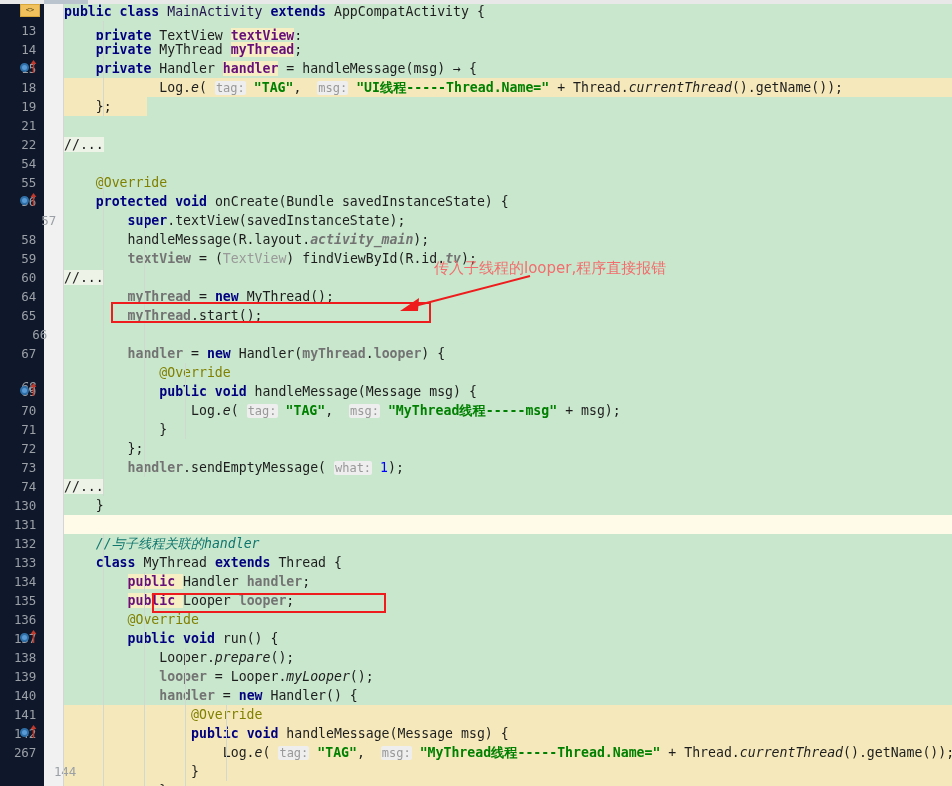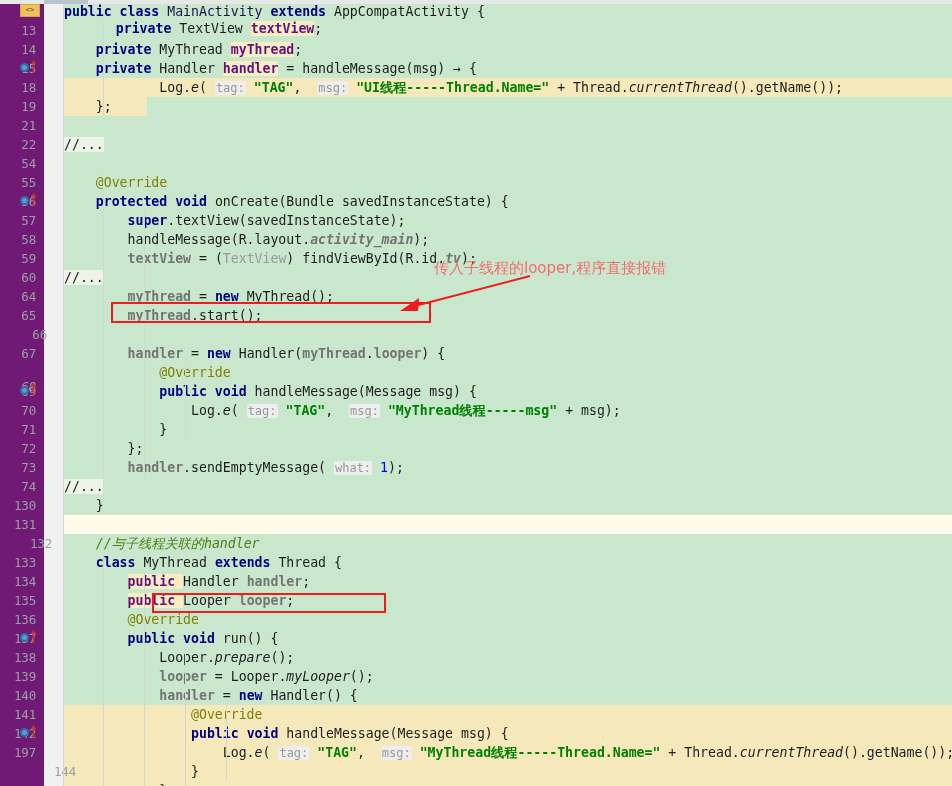--- a/index.html
+++ b/index.html
@@ -11,21 +11,21 @@
   #editor{
     position:relative;width:952px;height:786px;
     background:#c9e7cd;
   }
   
   .topstrip{position:absolute;left:0;top:0;width:952px;height:4px;background:#e8e8e8;z-index:40;}
   .topstrip .tabstub{position:absolute;left:44px;top:0;width:44px;height:4px;background:#b9c4cf;}
   
   .gutter{
     position:absolute;left:0;top:0;width:44px;height:786px;
-    background:#701a75;z-index:20;
+    background:#0f172a;z-index:20;
   }
   .foldcol{
     position:absolute;left:44px;top:0;width:20px;height:786px;
     background:#f1f1f1;z-index:19;
   }
   .gsep{position:absolute;left:63px;top:0;width:1px;height:786px;background:#d5d5d5;z-index:21;}
   .lnum{
     position:absolute;left:0;width:36px;text-align:right;
     font-size:12.5px;line-height:19px;height:19px;
     color:#9aa0a6;letter-spacing:-0.2px;
@@ -42,21 +42,21 @@
   .bg-green{background:#c9e7cd;}
   .bg-yellow{background:#f5e9bc;}
   .bg-cream{background:#fffbe8;}
   
   .kw{color:#000080;font-weight:bold;}
   .cls{color:#20124d;}
   .fld{color:#737373;font-weight:bold;}
   .fldhl{color:#660e7a;font-weight:bold;background:#f7eec4;}
   .str{color:#008000;font-weight:bold;}
   .ann{color:#808000;}
-  .cmt{color:#4d7c0f;font-style:italic;}
+  .cmt{color:#0f766e;font-style:italic;}
   .hint{color:#999999;background:#eeeeee;border-radius:2px;font-size:12px;padding:0 1px;}
   .ital{font-style:italic;}
   .num{color:#0000ff;}
   .gray{color:#999999;}
   .plain{color:#1d1d1d;}
   .fold{color:#1d1d1d;background:#eef3e8;}
   
   .iguide{position:absolute;width:1px;background:#d0d8cf;z-index:3;}
   
   .marker{position:absolute;z-index:25;}
@@ -108,60 +108,60 @@
       <div class="lnum" style="top: 21px;">13</div>
       <div class="lnum" style="top: 40px;">14</div>
       <div class="lnum" style="top: 59px;">15</div>
       <div class="lnum" style="top: 78px;">18</div>
       <div class="lnum" style="top: 97px;">19</div>
       <div class="lnum" style="top: 116px;">21</div>
       <div class="lnum" style="top: 135px;">22</div>
       <div class="lnum" style="top: 154px;">54</div>
       <div class="lnum" style="top: 173px;">55</div>
       <div class="lnum" style="top: 192px;">56</div>
-      <div class="lnum" style="top: 211px;">57</div>
+      <div class="lnum" style="top: 211px; margin-left: 20px;">57</div>
       <div class="lnum" style="top: 230px;">58</div>
       <div class="lnum" style="top: 249px;">59</div>
       <div class="lnum" style="top: 268px;">60</div>
       <div class="lnum" style="top: 287px;">64</div>
       <div class="lnum" style="top: 306px;">65</div>
       <div class="lnum" style="top: 325px; margin-left: 11px;">66</div>
       <div class="lnum" style="top: 344px;">67</div>
       <div class="lnum" style="top: 377px; font-style: italic;">68</div>
       <div class="lnum" style="top: 382px;">69</div>
       <div class="lnum" style="top: 401px;">70</div>
       <div class="lnum" style="top: 420px;">71</div>
       <div class="lnum" style="top: 439px;">72</div>
       <div class="lnum" style="top: 458px;">73</div>
       <div class="lnum" style="top: 477px;">74</div>
       <div class="lnum" style="top: 496px;">130</div>
       <div class="lnum" style="top: 515px;">131</div>
-      <div class="lnum" style="top: 534px; padding-left: 16px;">132</div>
+      <div class="lnum" style="top: 534px;">132</div>
       <div class="lnum" style="top: 553px;">133</div>
       <div class="lnum" style="top: 572px;">134</div>
       <div class="lnum" style="top: 591px;">135</div>
       <div class="lnum" style="top: 610px;">136</div>
       <div class="lnum" style="top: 629px;">137</div>
       <div class="lnum" style="top: 648px;">138</div>
       <div class="lnum" style="top: 667px;">139</div>
       <div class="lnum" style="top: 686px;">140</div>
       <div class="lnum" style="top: 705px;">141</div>
       <div class="lnum" style="top: 724px;">142</div>
-      <div class="lnum" style="top: 743px;">197</div>
+      <div class="lnum" style="top: 743px;">267</div>
       <div class="lnum" style="top: 762px; margin-left: 40px;">144</div>
       <div class="lnum" style="top: 781px;">145</div>
     </div>
   <div class="foldcol"></div>
   <div class="gsep"></div>
 
   <div id="rows">
       <div class="rowbg bg-green" style="top: 2px;"></div>
       <div class="line" style="top: 2px;"><span class="kw">public </span><span class="kw">class </span><span class="cls">MainActivity </span><span class="kw">extends </span><span class="plain">AppCompatActivity {</span></div>
       <div class="rowbg bg-green" style="top: 21px;"></div>
-      <div class="line" style="top: 19px; padding-left: 20px;"><span class="plain">    </span><span class="kw">private </span><span class="plain">TextView </span><span class="fldhl">textView</span><span class="plain">;</span></div>
+      <div class="line" style="top: 26px;"><span class="plain">    </span><span class="kw">private </span><span class="plain">TextView </span><span class="fldhl">textView</span><span class="plain">;</span></div>
       <div class="rowbg bg-green" style="top: 40px;"></div>
       <div class="line" style="top: 40px;"><span class="plain">    </span><span class="kw">private </span><span class="plain">MyThread </span><span class="fldhl">myThread</span><span class="plain">;</span></div>
       <div class="rowbg bg-green" style="top: 59px;"></div>
       <div class="line" style="top: 59px;"><span class="plain">    </span><span class="kw">private </span><span class="plain">Handler </span><span class="fldhl">handler</span><span class="plain"> = </span><span class="plain">handleMessage(msg) → {</span></div>
       <div class="rowbg bg-yellow" style="top: 78px;"></div>
       <div class="line" style="top: 78px;"><span class="plain">            Log.</span><span class="ital">e</span><span class="plain">( </span><span class="hint">tag:</span><span class="plain"> </span><span class="str">"TAG"</span><span class="plain">,  </span><span class="hint">msg:</span><span class="plain"> </span><span class="str">"UI线程-----Thread.Name="</span><span class="plain"> + Thread.</span><span class="ital">currentThread</span><span class="plain">().getName());</span></div>
       <div class="rowbg bg-green" style="top: 97px;"></div>
       <div class="rowbg bg-yellow" style="top: 97px; width: 83px;"></div>
       <div class="line" style="top: 97px;"><span class="plain">    };</span></div>
       <div class="rowbg bg-green" style="top: 116px;"></div>

